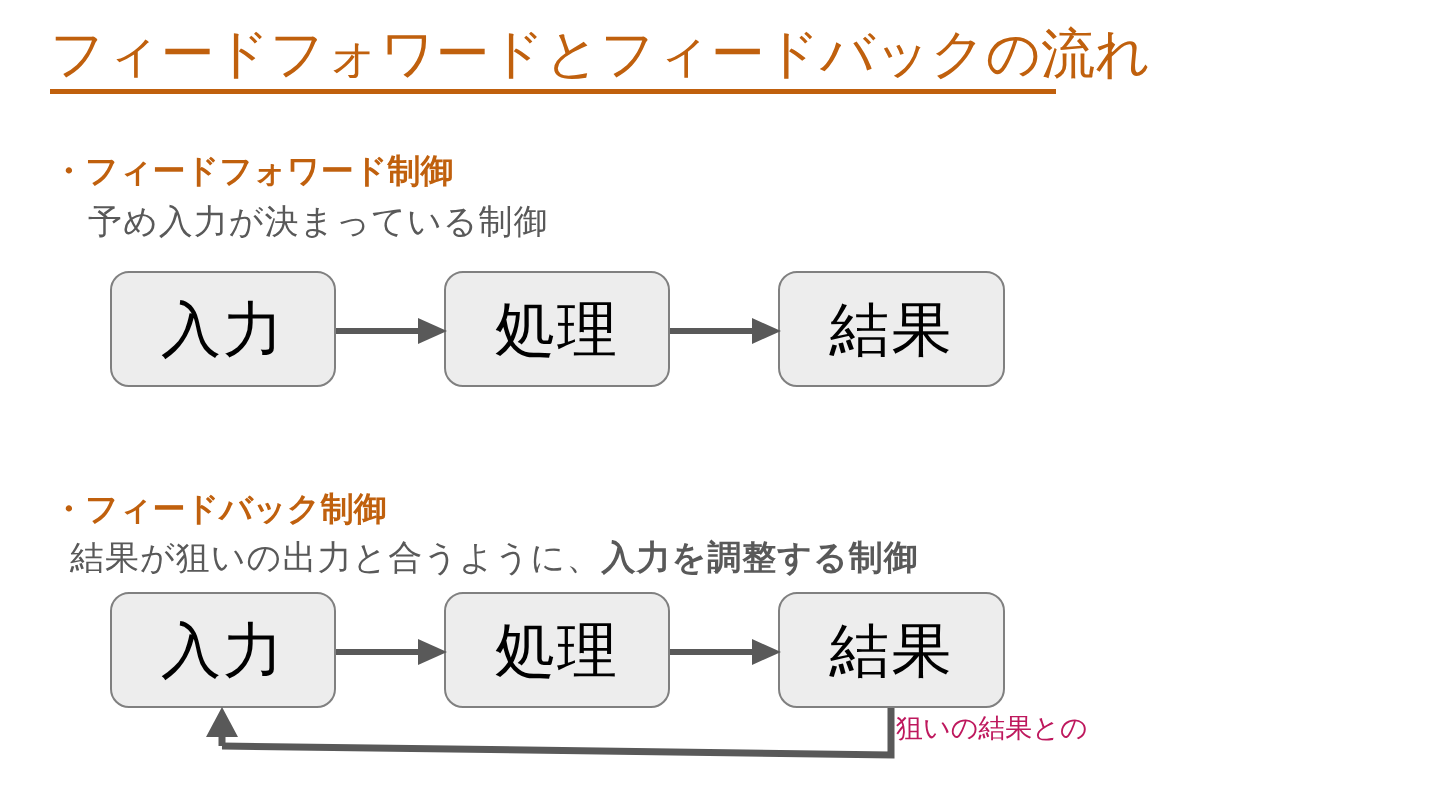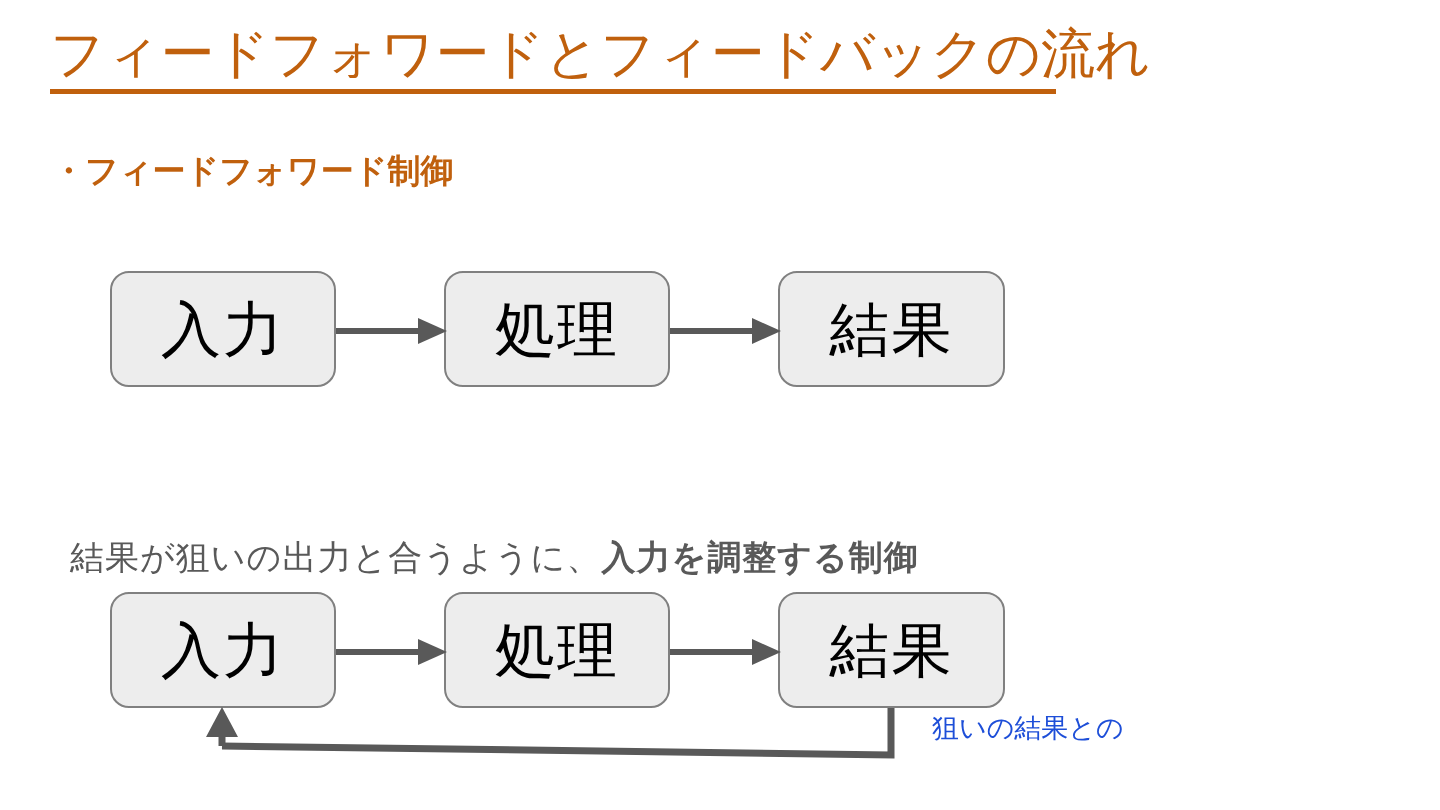--- a/index.html
+++ b/index.html
@@ -63,45 +63,47 @@
   #fb-box-result  { left:778px; top:592px; width:227px; height:116px; }
 
   
   #arrow-layer{
     position:absolute; left:0; top:0; width:1440px; height:810px;
     pointer-events:none;
   }
 
   
   .fb-note{
-    position:absolute; left:932px; top:710px;
-    font-size:27px; line-height:1.35; color:#1d4ed8;
+    position:absolute; left:896px; top:710px;
+    font-size:27px; line-height:1.35; color:#be185d;
     font-weight:400; white-space:nowrap; text-align:center;
   }
 </style>
 </head>
 <body>
 
 <div id="slide">
 
   <div class="slide-title">フィードフォワードとフィードバックの流れ</div>
   <div class="title-underline"></div>
 
   <div class="section-head" id="head-ff">・フィードフォワード制御</div>
+  <div class="section-sub" id="sub-ff">予め入力が決まっている制御</div>
 
   <div class="flow-box" id="ff-box-input">
     <span>入力</span>
   </div>
   <div class="flow-box" id="ff-box-process">
     <span>処理</span>
   </div>
   <div class="flow-box" id="ff-box-result">
     <span>結果</span>
   </div>
 
+  <div class="section-head" id="head-fb">・フィードバック制御</div>
   <div class="section-sub" id="sub-fb"><span>結果が狙いの出力と合うように、</span><b>入力を調整する制御</b></div>
 
   <div class="flow-box" id="fb-box-input">
     <span>入力</span>
   </div>
   <div class="flow-box" id="fb-box-process">
     <span>処理</span>
   </div>
   <div class="flow-box" id="fb-box-result">
     <span>結果</span>

